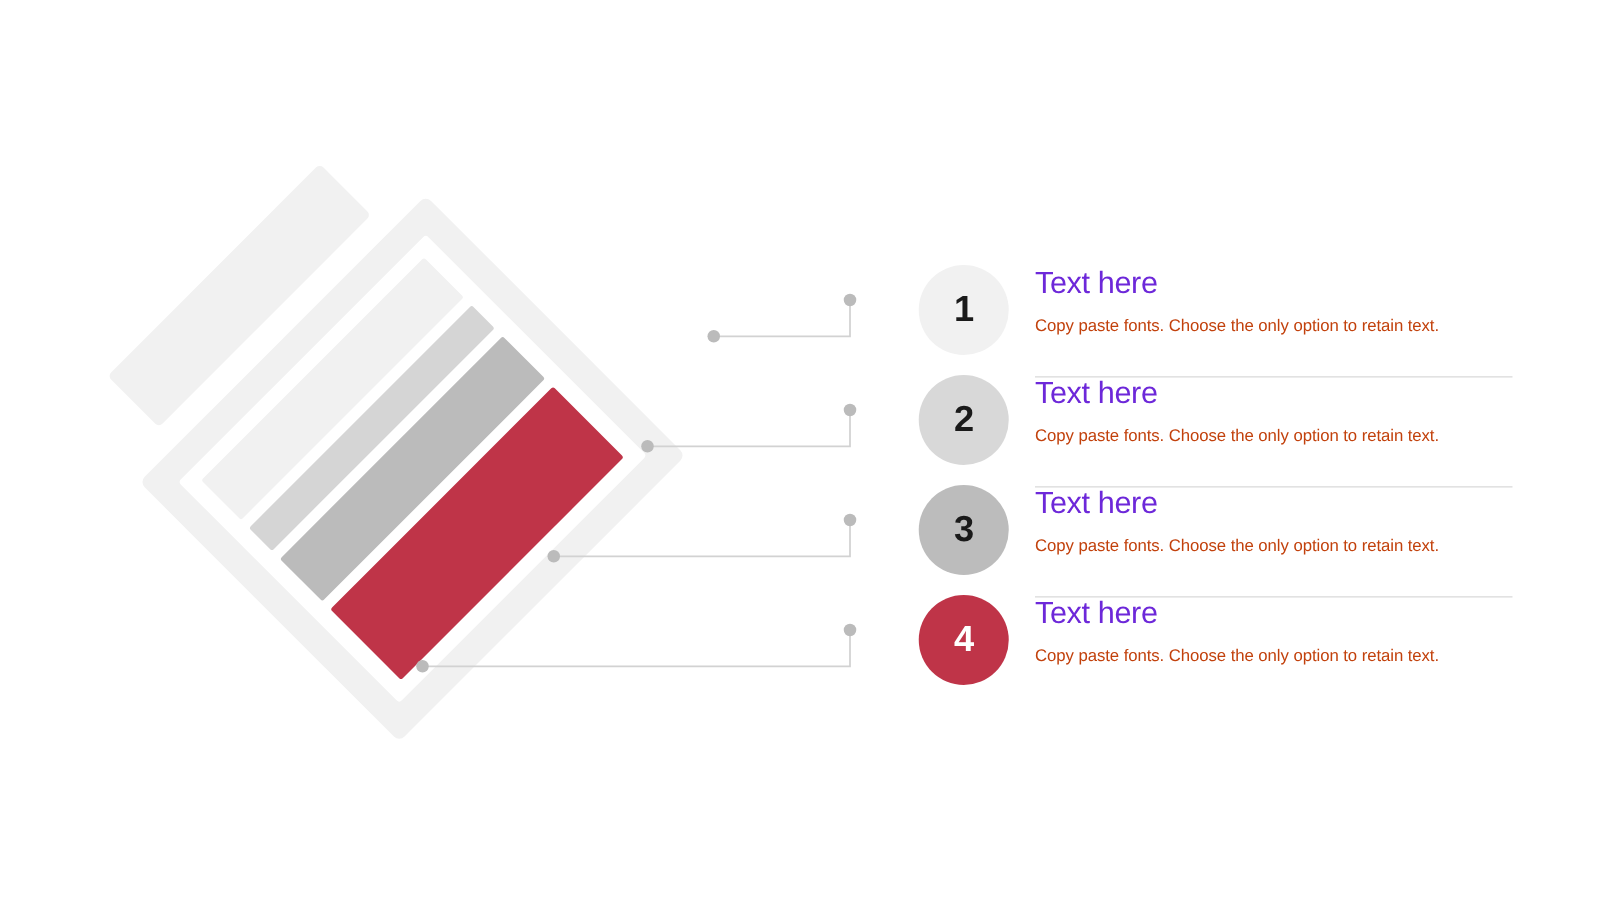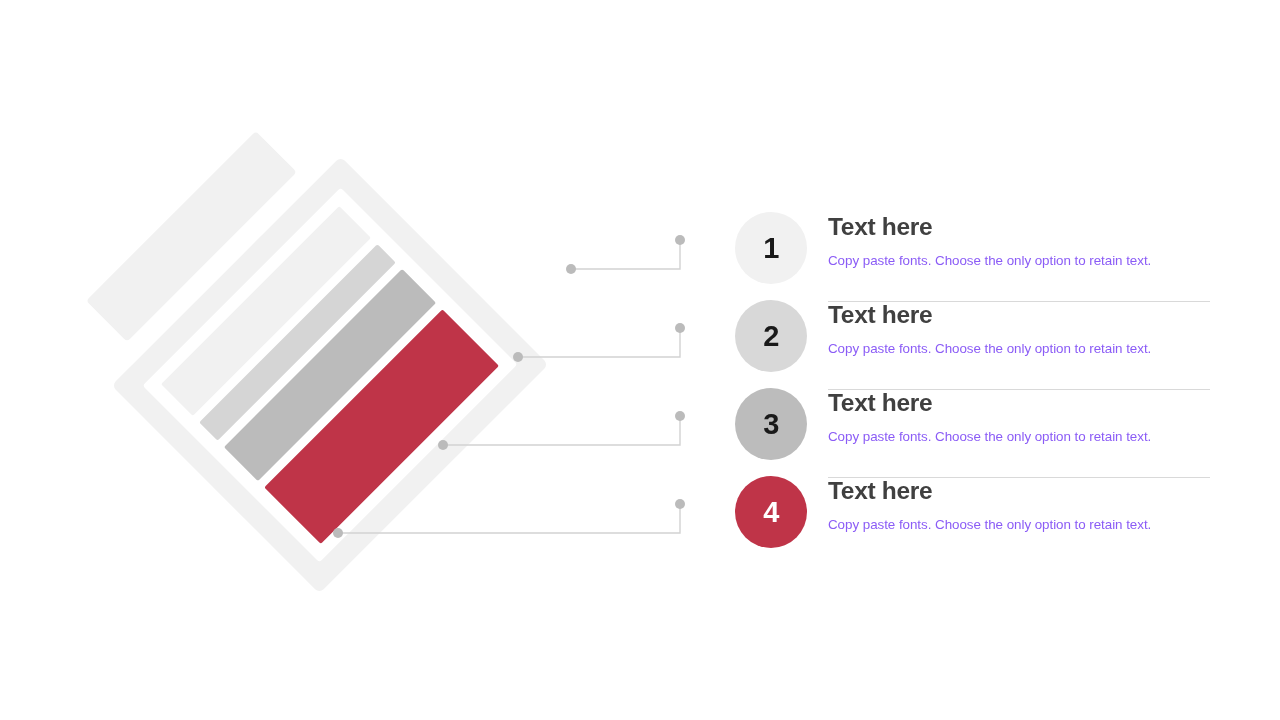--- a/index.html
+++ b/index.html
@@ -73,31 +73,31 @@
 
   .item-body {
     position: absolute;
     left: 93px;
     top: -4px;
     width: 387px;
   }
 
   .item-title {
     font-size: 24.5px;
-    font-weight: bold;
-    color: #404040;
+    font-weight: normal;
+    color: #6d28d9;
     letter-spacing: -0.3px;
     line-height: 1.2;
     margin: 0;
     padding-top: 4px;
   }
 
   .item-desc {
     font-size: 13.4px;
-    color: #8b5cf6;
+    color: #c2410c;
     line-height: 1.35;
     margin: 0;
     padding-top: 11px;
     letter-spacing: -0.05px;
   }
 
   .item-divider {
     position: absolute;
     left: 93px;
     top: 89px;

